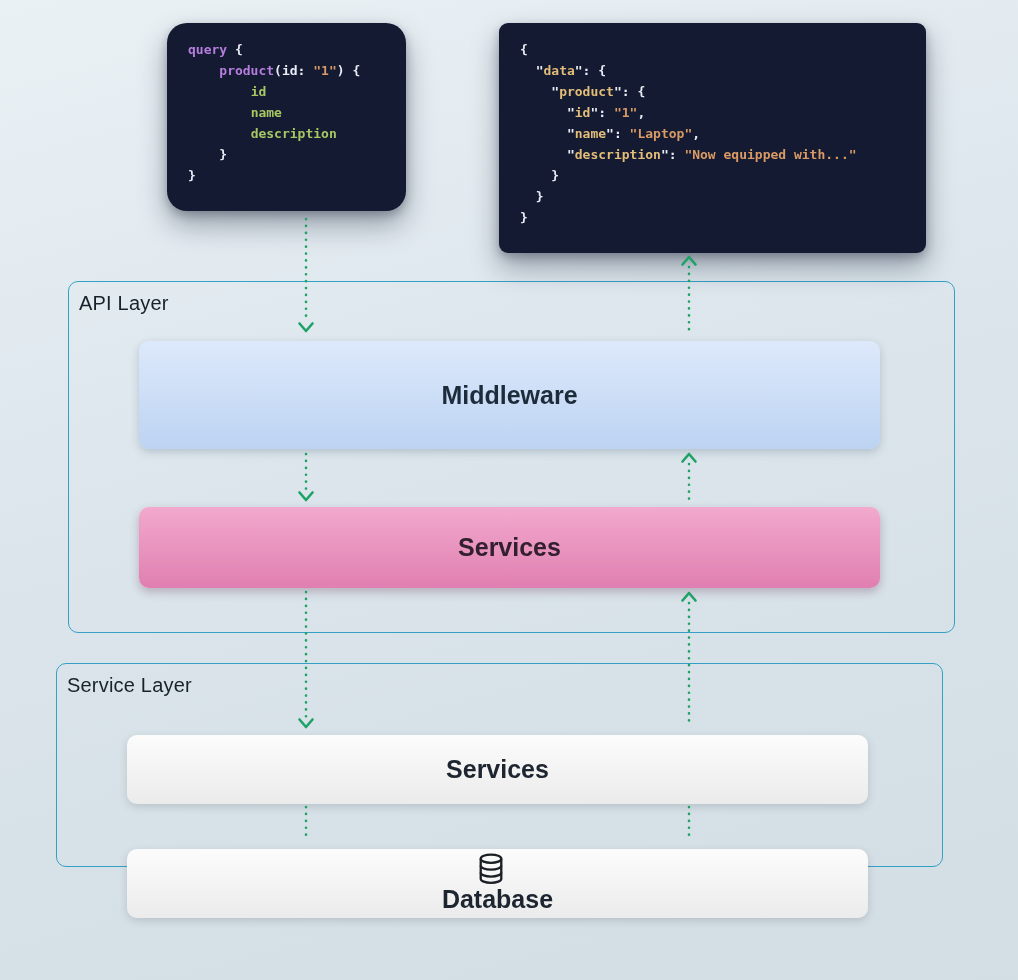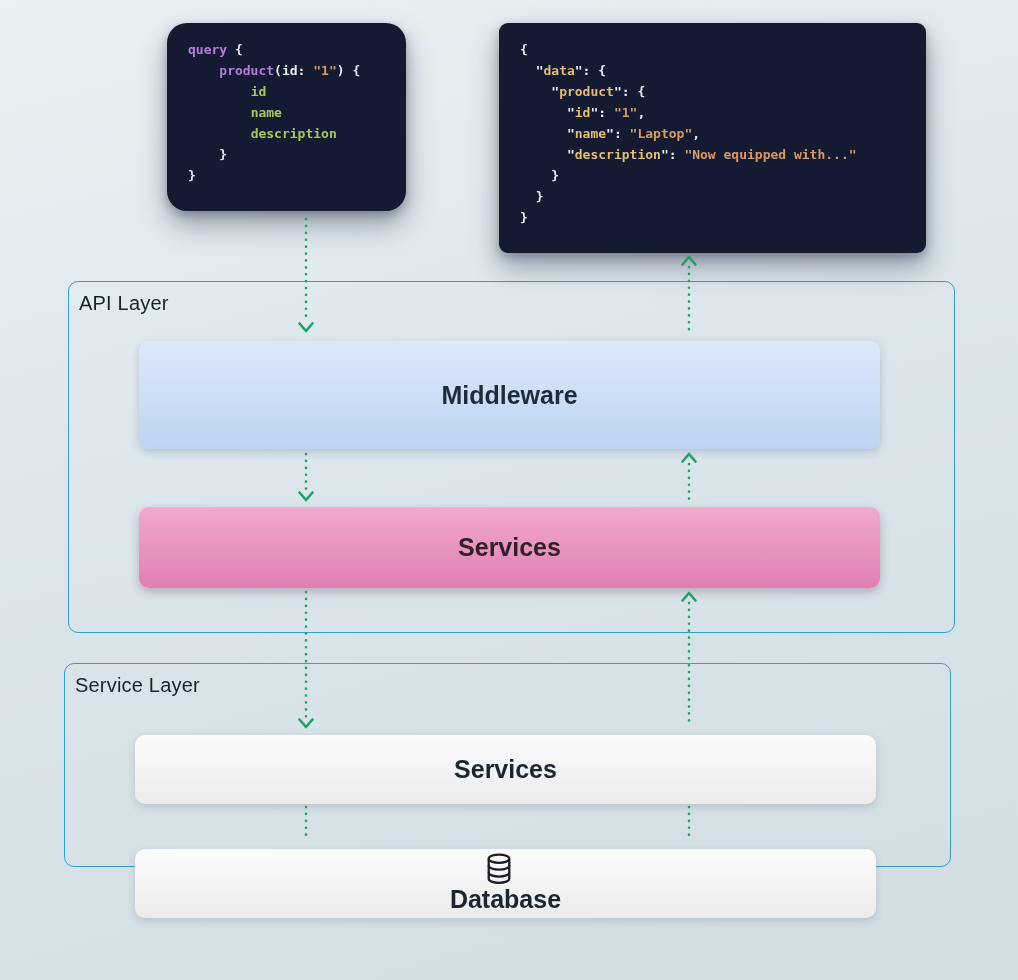--- a/index.html
+++ b/index.html
@@ -34,21 +34,21 @@
   .response { left: 499px; top: 23px;  width: 427px; height: 230px; }
 
   
   .layer {
     position: absolute;
     border: 1.5px solid var(--layer-border, #35a0c5);
     border-radius: 10px;
     z-index: 1;
   }
   .layer.api     { left: 68px; top: 281px; width: 887px; height: 352px; }
-  .layer.service { left: 64px; top: 663px; width: 887px; height: 204px; }
+  .layer.service { left: 56px; top: 663px; width: 887px; height: 204px; }
   .layer-label {
     position: absolute; left: 10px; top: 10px;
     font-size: 20px; color: #18222b; letter-spacing: .2px;
   }
 
   
   .node {
     position: absolute; left: 70px; width: 741px;
     border-radius: 10px;
     display: flex; align-items: center; justify-content: center;

